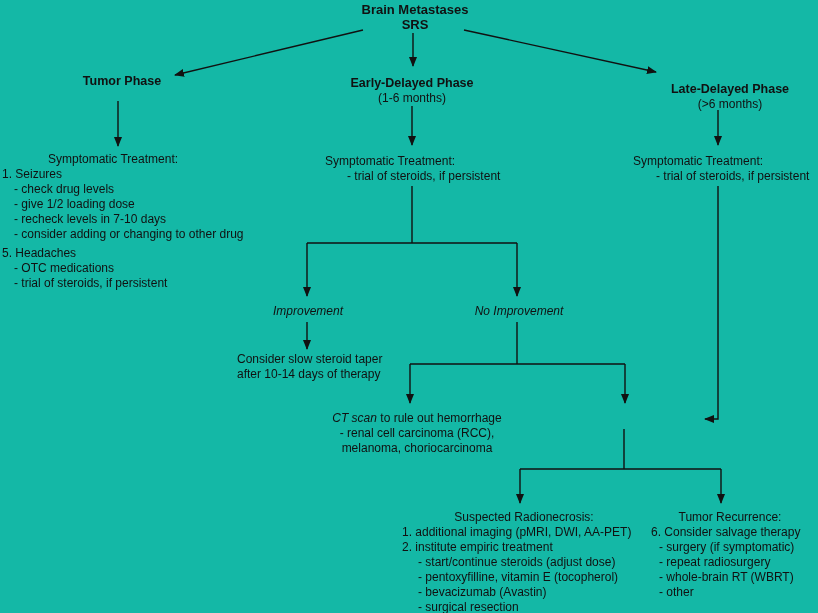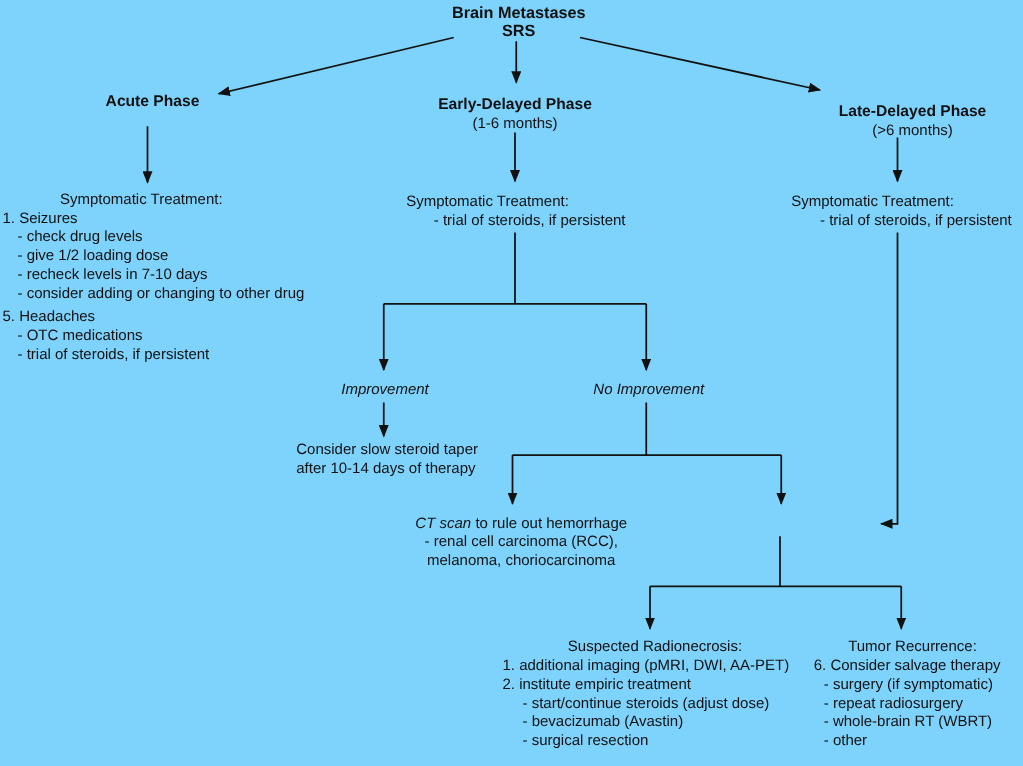--- a/index.html
+++ b/index.html
@@ -1,17 +1,17 @@
 <!DOCTYPE html>
 <html><head>
 <meta charset="utf-8">
 <style>
   html,body{margin:0;padding:0;background:#fff;}
   .canvas{
-    position:relative;width:818px;height:613px;background:#7dd3fc;overflow:hidden;
+    position:relative;width:818px;height:613px;background:#14b8a6;overflow:hidden;
     font-family:"Liberation Sans", sans-serif;font-size:12px;line-height:15px;color:#111111;
   }
   .canvas .abs{position:absolute;white-space:nowrap;}
   .center{text-align:center;}
   .it{font-style:italic;}
   .row{height:15px;}
   .ind12{margin-left:12px;}
   .ind16{margin-left:8px;}
   .ind19{margin-left:16px;}
   .ind22{margin-left:22px;}
@@ -77,21 +77,21 @@
       <path d="M721,469 V503" marker-end="url(#ah)"></path>
     </g>
   </svg>
 
   <div class="abs center" style="left:315px;top:2px;width:200px;">
     <div class="row title">Brain Metastases</div>
     <div class="row title">SRS</div>
   </div>
 
   <div class="abs center" style="left:42px;top:74px;width:160px;">
-    <div class="row phase">Acute Phase</div>
+    <div class="row phase">Tumor Phase</div>
   </div>
 
   <div class="abs center" style="left:331px;top:76px;width:162px;">
     <div class="row phase">Early-Delayed Phase</div>
     <div class="row">(1-6 months)</div>
   </div>
 
   <div class="abs center" style="left:650px;top:82px;width:160px;">
     <div class="row phase">Late-Delayed Phase</div>
     <div class="row">(&gt;6 months)</div>
@@ -133,20 +133,21 @@
     <div class="row">- renal cell carcinoma (RCC),</div>
     <div class="row">melanoma, choriocarcinoma</div>
   </div>
 
 
   <div class="abs" style="left:402px;top:510px;width:244px;">
     <div class="row center">Suspected Radionecrosis:</div>
     <div class="row">1. additional imaging (pMRI, DWI, AA-PET)</div>
     <div class="row">2. institute empiric treatment</div>
     <div class="row ind19">- start/continue steroids (adjust dose)</div>
+    <div class="row ind19">- pentoxyfilline, vitamin E (tocopherol)</div>
     <div class="row ind19">- bevacizumab (Avastin)</div>
     <div class="row ind19">- surgical resection</div>
   </div>
 
   <div class="abs" style="left:651px;top:510px;width:158px;">
     <div class="row center">Tumor Recurrence:</div>
     <div class="row">6. Consider salvage therapy</div>
     <div class="row ind16">- surgery (if symptomatic)</div>
     <div class="row ind16">- repeat radiosurgery</div>
     <div class="row ind16">- whole-brain RT (WBRT)</div>

